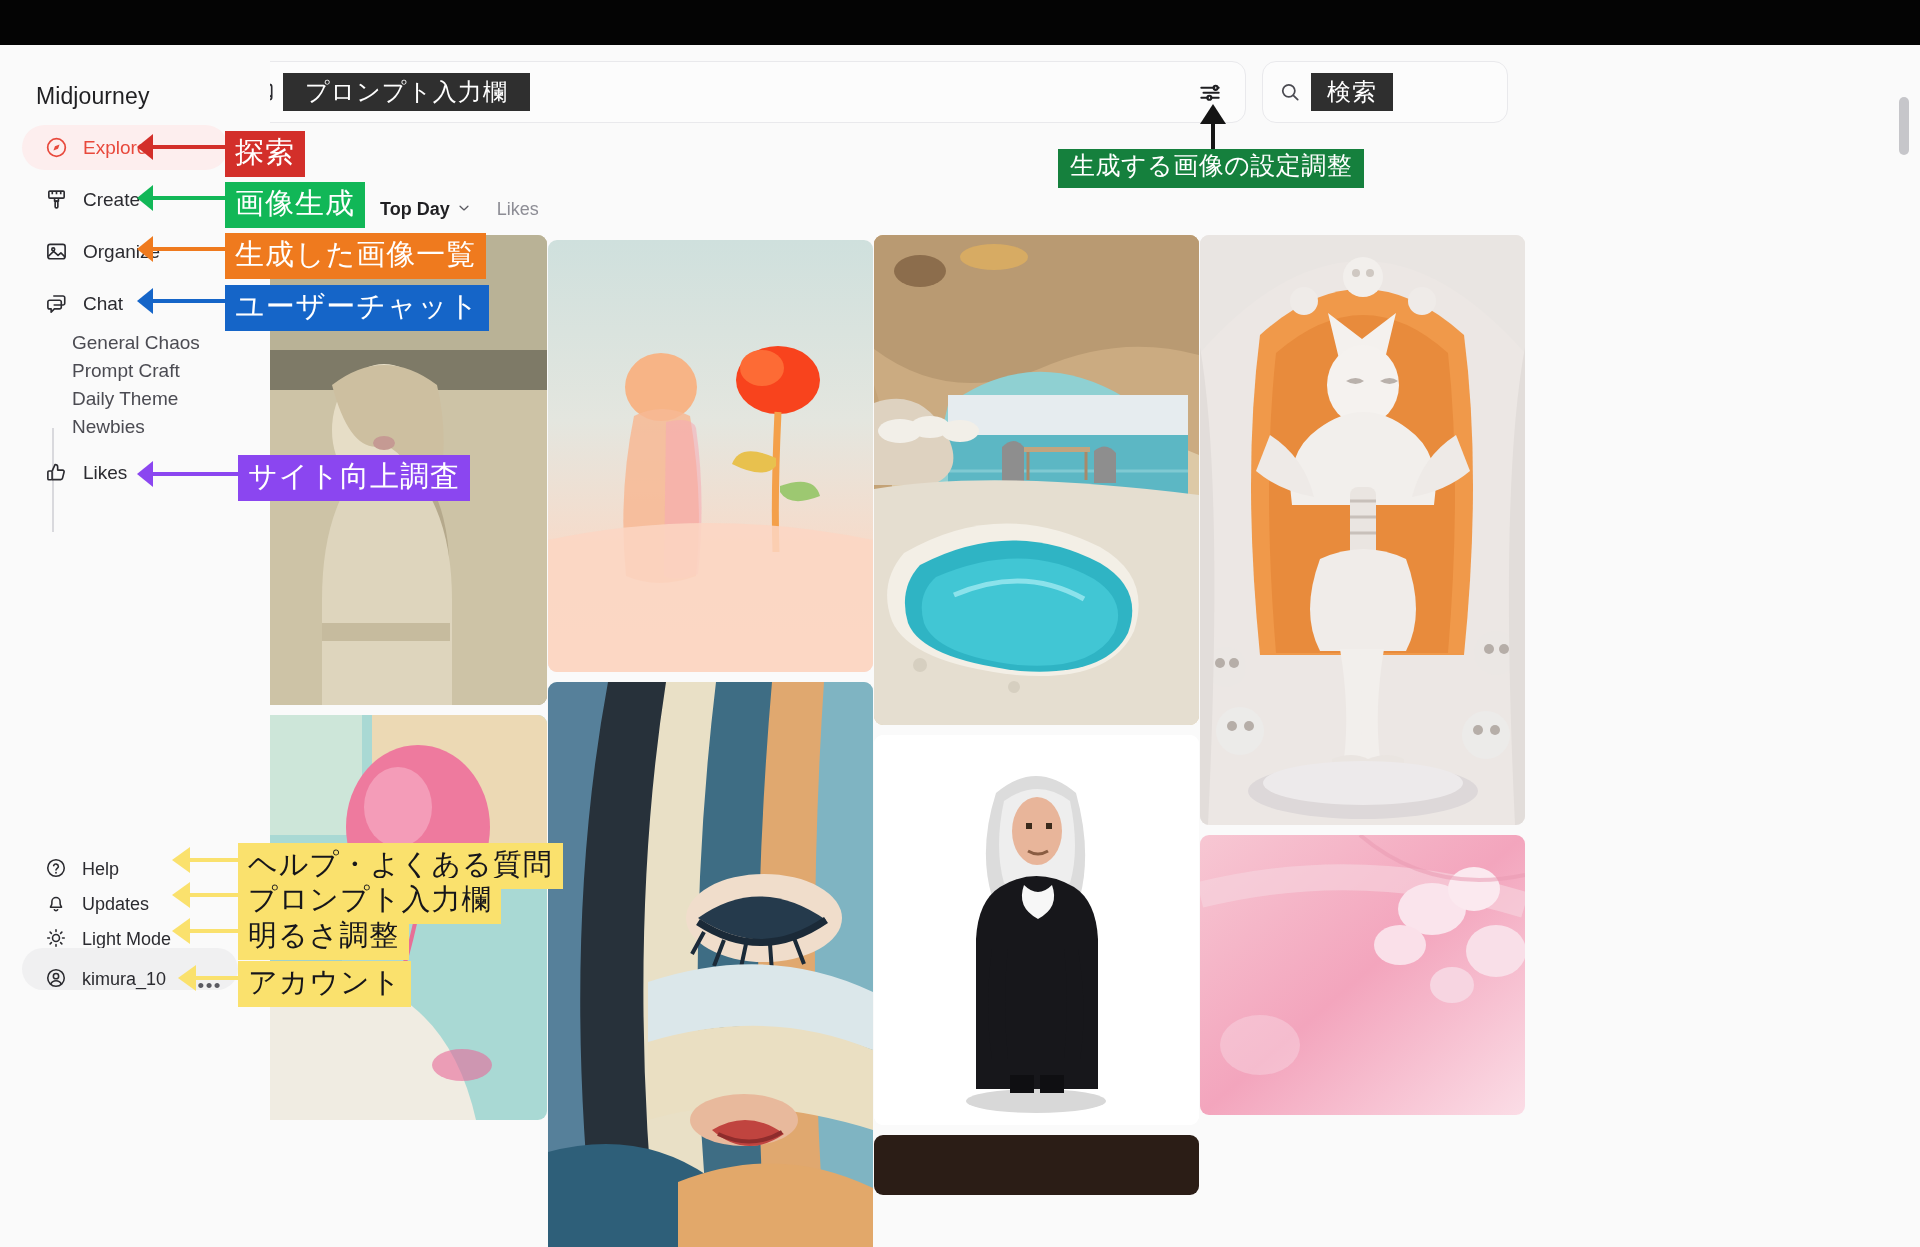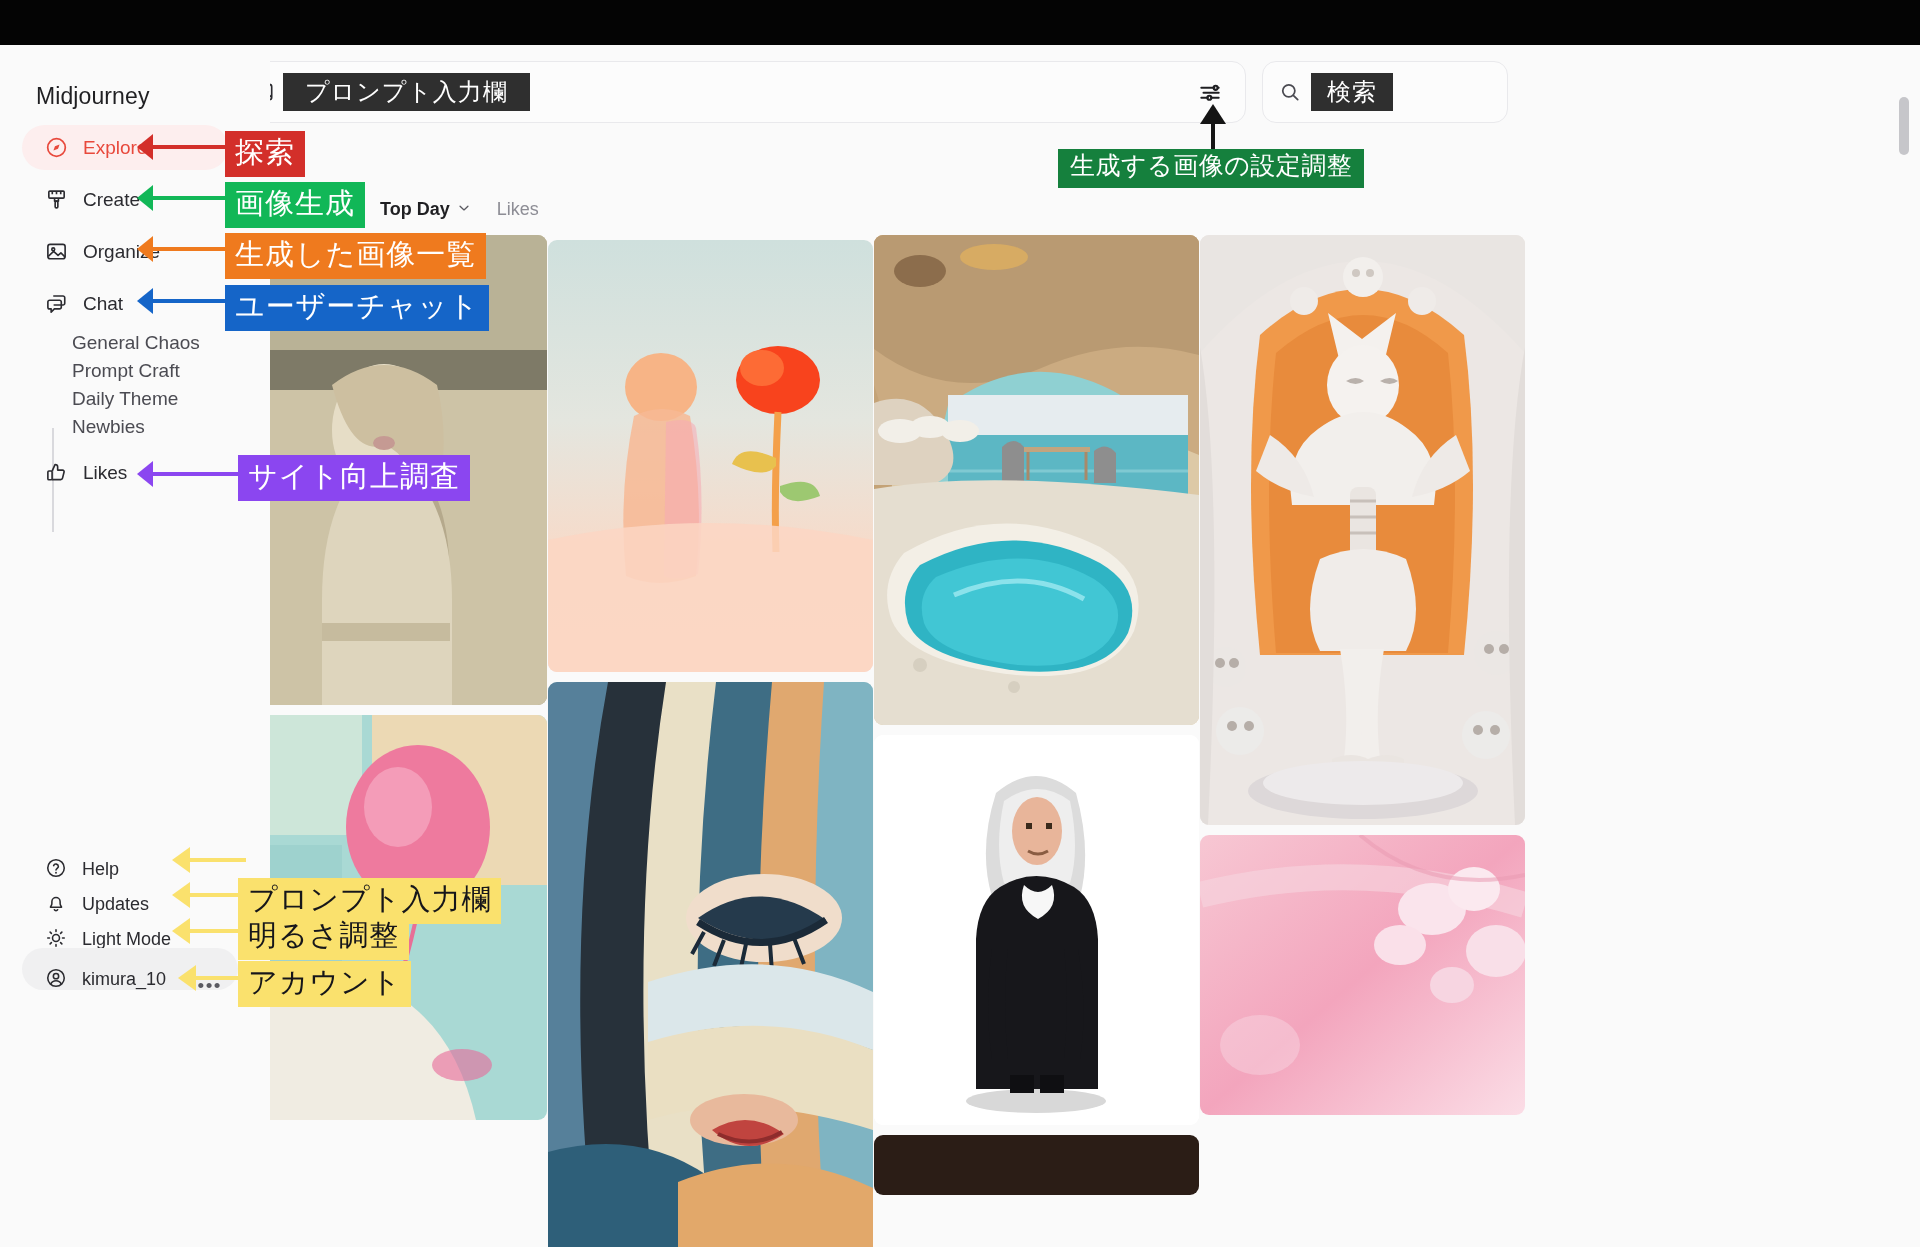--- a/index.html
+++ b/index.html
@@ -548,20 +548,21 @@
     <div class="anno-line" style="left:150px; top:299px; width:80px; background:#1565c8"></div>
     <div class="anno-head" style="left:137px; top:288px; border-right:16px solid #1565c8"></div>
     <div class="anno-box light" style="left:225px; top:285px; background:#1565c8">ユーザーチャット</div>
 
     <div class="anno-line" style="left:150px; top:472px; width:92px; background:#8b46f0"></div>
     <div class="anno-head" style="left:137px; top:461px; border-right:16px solid #8b46f0"></div>
     <div class="anno-box light" style="left:238px; top:455px; background:#8b46f0">サイト向上調査</div>
 
     <div class="anno-line" style="left:190px; top:858px; width:56px; background:#fae16d"></div>
     <div class="anno-head" style="left:172px; top:847px; border-right:18px solid #fae16d"></div>
+    <div class="anno-box dark" style="left:238px; top:843px; background:#fae16d">ヘルプ・よくある質問</div>
 
     <div class="anno-line" style="left:190px; top:893px; width:56px; background:#fae16d"></div>
     <div class="anno-head" style="left:172px; top:882px; border-right:18px solid #fae16d"></div>
     <div class="anno-box dark" style="left:238px; top:878px; background:#fae16d">プロンプト入力欄</div>
 
     <div class="anno-line" style="left:190px; top:929px; width:56px; background:#fae16d"></div>
     <div class="anno-head" style="left:172px; top:918px; border-right:18px solid #fae16d"></div>
     <div class="anno-box dark" style="left:238px; top:914px; background:#fae16d">明るさ調整</div>
 
     <div class="anno-line" style="left:196px; top:976px; width:50px; background:#fae16d"></div>

